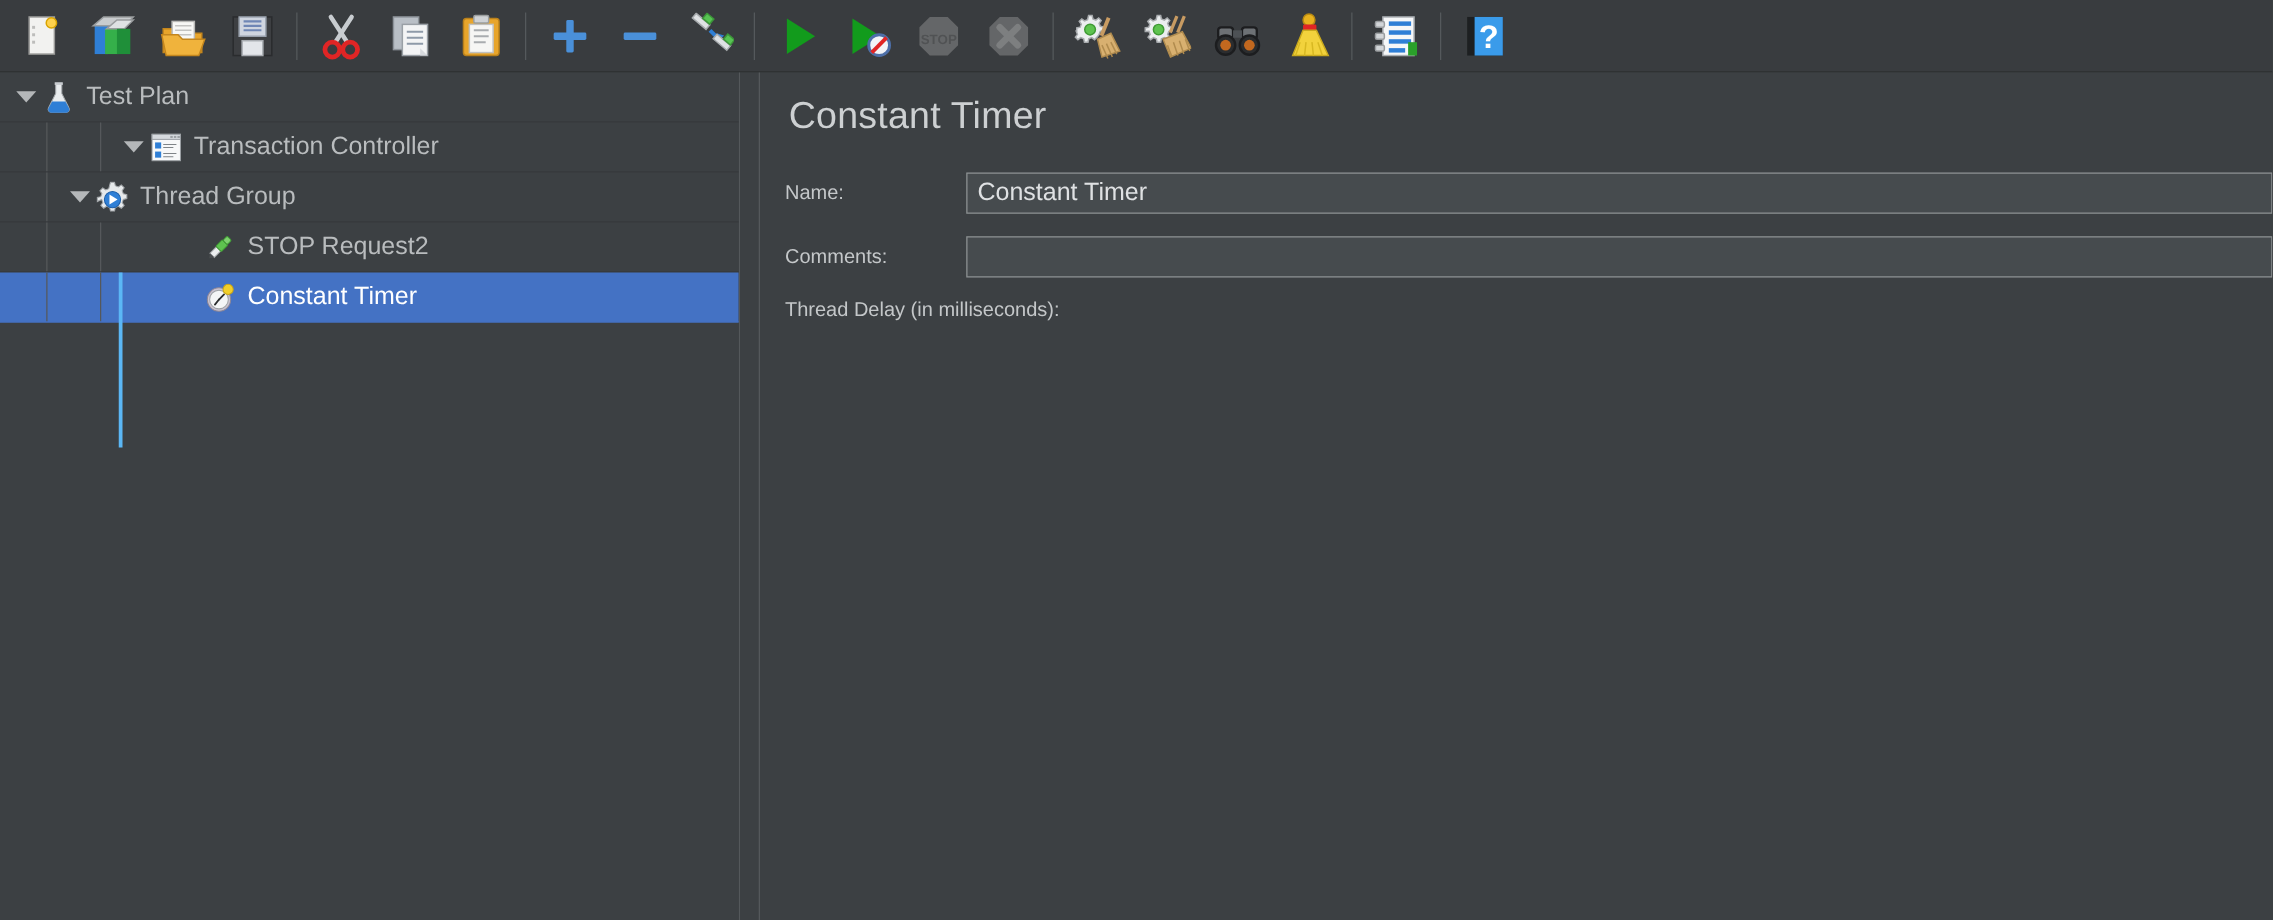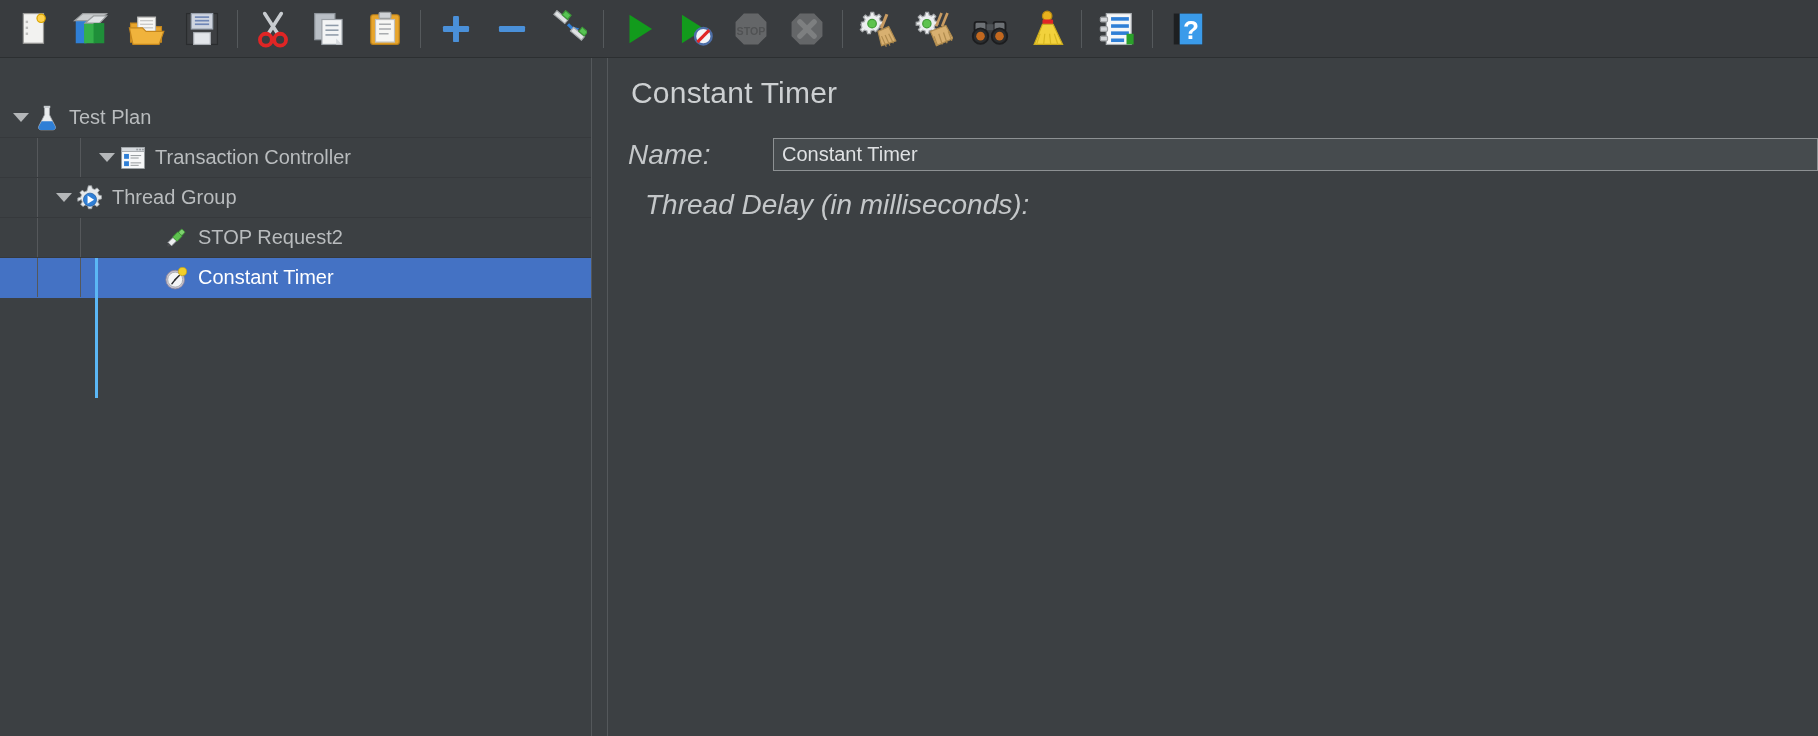--- a/index.html
+++ b/index.html
@@ -49,21 +49,20 @@
     min-height: 0;
   }
 
   
   #tree-panel {
     width: 591px;
     min-width: 591px;
     background: #3c4043;
     position: relative;
     overflow: hidden;
-    margin-top: 40px;
   }
   .tree-row {
     height: 40px;
     display: flex;
     align-items: center;
     position: relative;
     box-sizing: border-box;
     border-bottom: 1px solid #36393c;
     color: #b9bcbe;
     font-size: 20px;
@@ -140,25 +139,24 @@
     margin: 0 0 28px 3px;
     letter-spacing: 0.2px;
   }
   .form-row {
     display: flex;
     align-items: center;
     margin-bottom: 18px;
   }
   .form-label {
     color: #c4c7c9;
-    font-size: 28px;
+    font-size: 16px;
     text-align: left;
     white-space: nowrap;
     flex: 0 0 auto;
-    font-style: italic;
   }
   .lbl-w { width: 145px; }
   .field {
     background: #464b4e;
     border: 1px solid #8d9193;
     color: #dfe1e3;
     font-family: "Liberation Sans", sans-serif;
     font-size: 20px;
     height: 33px;
     line-height: 33px;
@@ -545,20 +543,24 @@
     <div id="splitter"></div>
 
     <div id="right-panel">
       <div id="panel-title">Constant Timer</div>
 
       <div class="form-row">
         <div class="form-label lbl-w">Name:</div>
         <input class="field" type="text" value="Constant Timer" style="">
       </div>
 
-
       <div class="form-row">
-        <div class="form-label" style="margin-right:8px;margin-left:17px;">Thread Delay (in milliseconds):</div>
+        <div class="form-label lbl-w">Comments:</div>
+        <input class="field" type="text" value="" style="">
+      </div>
+
+      <div class="form-row">
+        <div class="form-label" style="margin-right:8px;">Thread Delay (in milliseconds):</div>
       </div>
     </div>
 
   </div>
 </div>
 
 </body></html>

